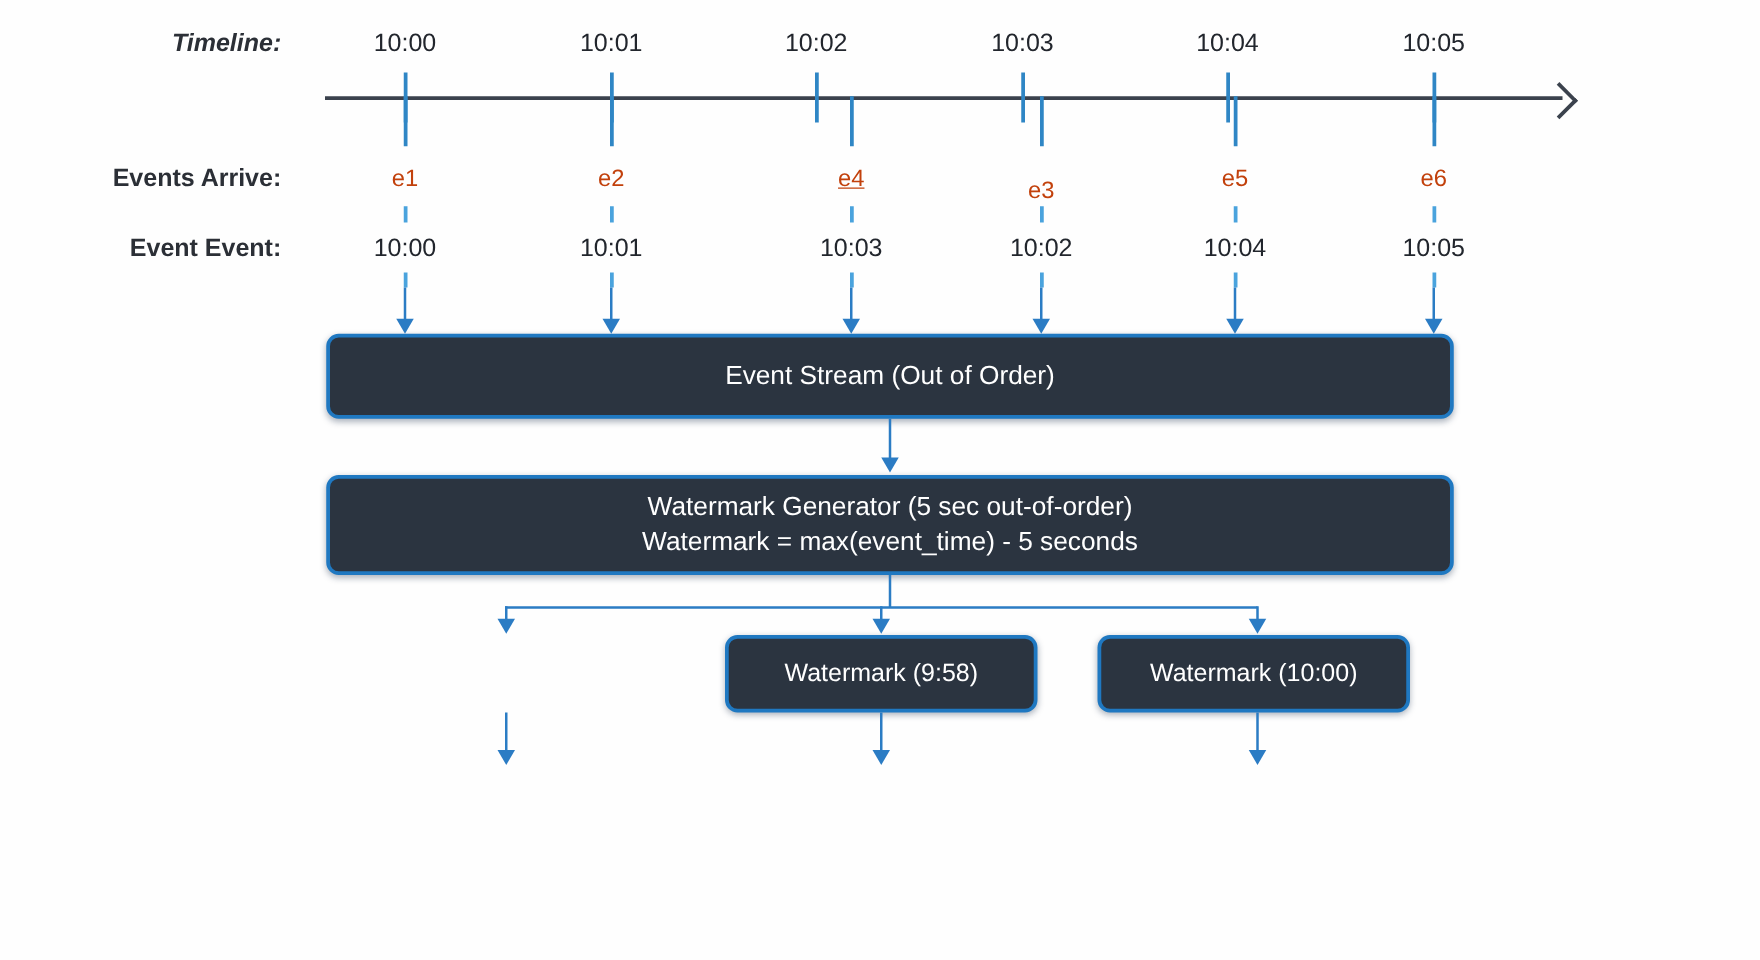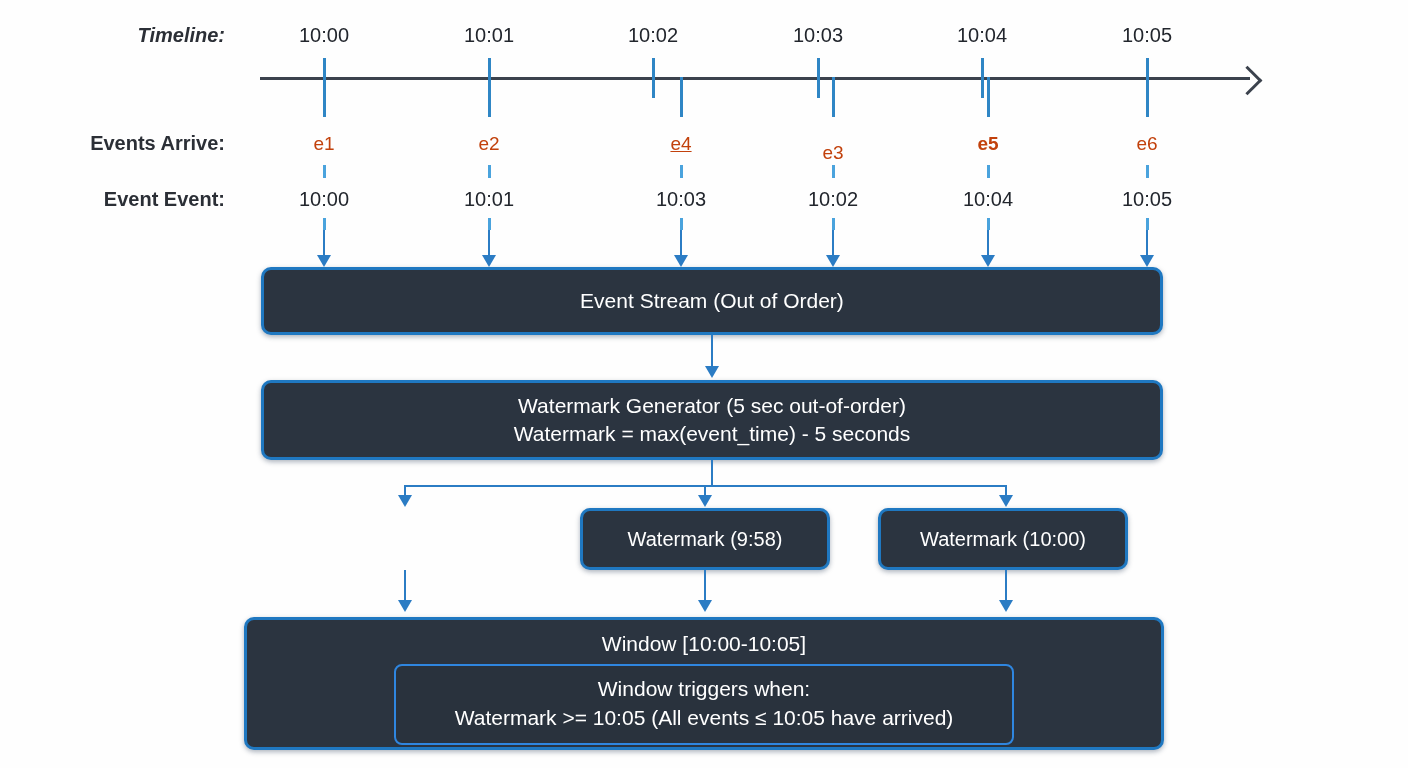--- a/index.html
+++ b/index.html
@@ -178,21 +178,21 @@
       <div class="arrow-shaft" style="left: 680px; top: 230px; height: 28px;"></div>
       <div class="arrow-head" style="left: 681px; top: 255px;"></div>
       <div class="tick" style="left: 832px; top: 77px; height: 40px;"></div>
       <div class="ev-label" style="left: 833px; top: 118px; margin-top: 24px;">e3</div>
       <div class="dash" style="left: 832px; top: 165px; height: 13px;"></div>
       <div class="time-label" style="left: 833px; top: 188px;">10:02</div>
       <div class="dash" style="left: 832px; top: 218px; height: 12px;"></div>
       <div class="arrow-shaft" style="left: 832px; top: 230px; height: 28px;"></div>
       <div class="arrow-head" style="left: 833px; top: 255px;"></div>
       <div class="tick" style="left: 987px; top: 77px; height: 40px;"></div>
-      <div class="ev-label" style="left: 988px; top: 133px; font-weight: bold;">e5</div>
+      <div class="ev-label" style="left: 988px; top: 133px;">e5</div>
       <div class="dash" style="left: 987px; top: 165px; height: 13px;"></div>
       <div class="time-label" style="left: 988px; top: 188px;">10:04</div>
       <div class="dash" style="left: 987px; top: 218px; height: 12px;"></div>
       <div class="arrow-shaft" style="left: 987px; top: 230px; height: 28px;"></div>
       <div class="arrow-head" style="left: 988px; top: 255px;"></div>
       <div class="tick" style="left: 1146px; top: 77px; height: 40px;"></div>
       <div class="ev-label" style="left: 1147px; top: 133px;">e6</div>
       <div class="dash" style="left: 1146px; top: 165px; height: 13px;"></div>
       <div class="time-label" style="left: 1147px; top: 188px;">10:05</div>
       <div class="dash" style="left: 1146px; top: 218px; height: 12px;"></div>
@@ -228,21 +228,14 @@
     <div class="line">Watermark (10:00)</div>
   </div>
 
   <div class="arrow-shaft" style="left:404px; top:570px; height:32px;"></div>
   <div class="arrow-head" style="left:405px; top:600px;"></div>
   <div class="arrow-shaft" style="left:704px; top:570px; height:32px;"></div>
   <div class="arrow-head" style="left:705px; top:600px;"></div>
   <div class="arrow-shaft" style="left:1005px; top:570px; height:32px;"></div>
   <div class="arrow-head" style="left:1006px; top:600px;"></div>
 
-  <div class="node window-node" style="left:244px; top:617px; width:920px; height:133px;">
-    <div class="window-title">Window [10:00-10:05]</div>
-    <div class="inner-box">
-      <div class="line">Window triggers when:</div>
-      <div class="line">Watermark &gt;= 10:05 (All events ≤ 10:05 have arrived)</div>
-    </div>
-  </div>
 
 </div>
 
 </body></html>

